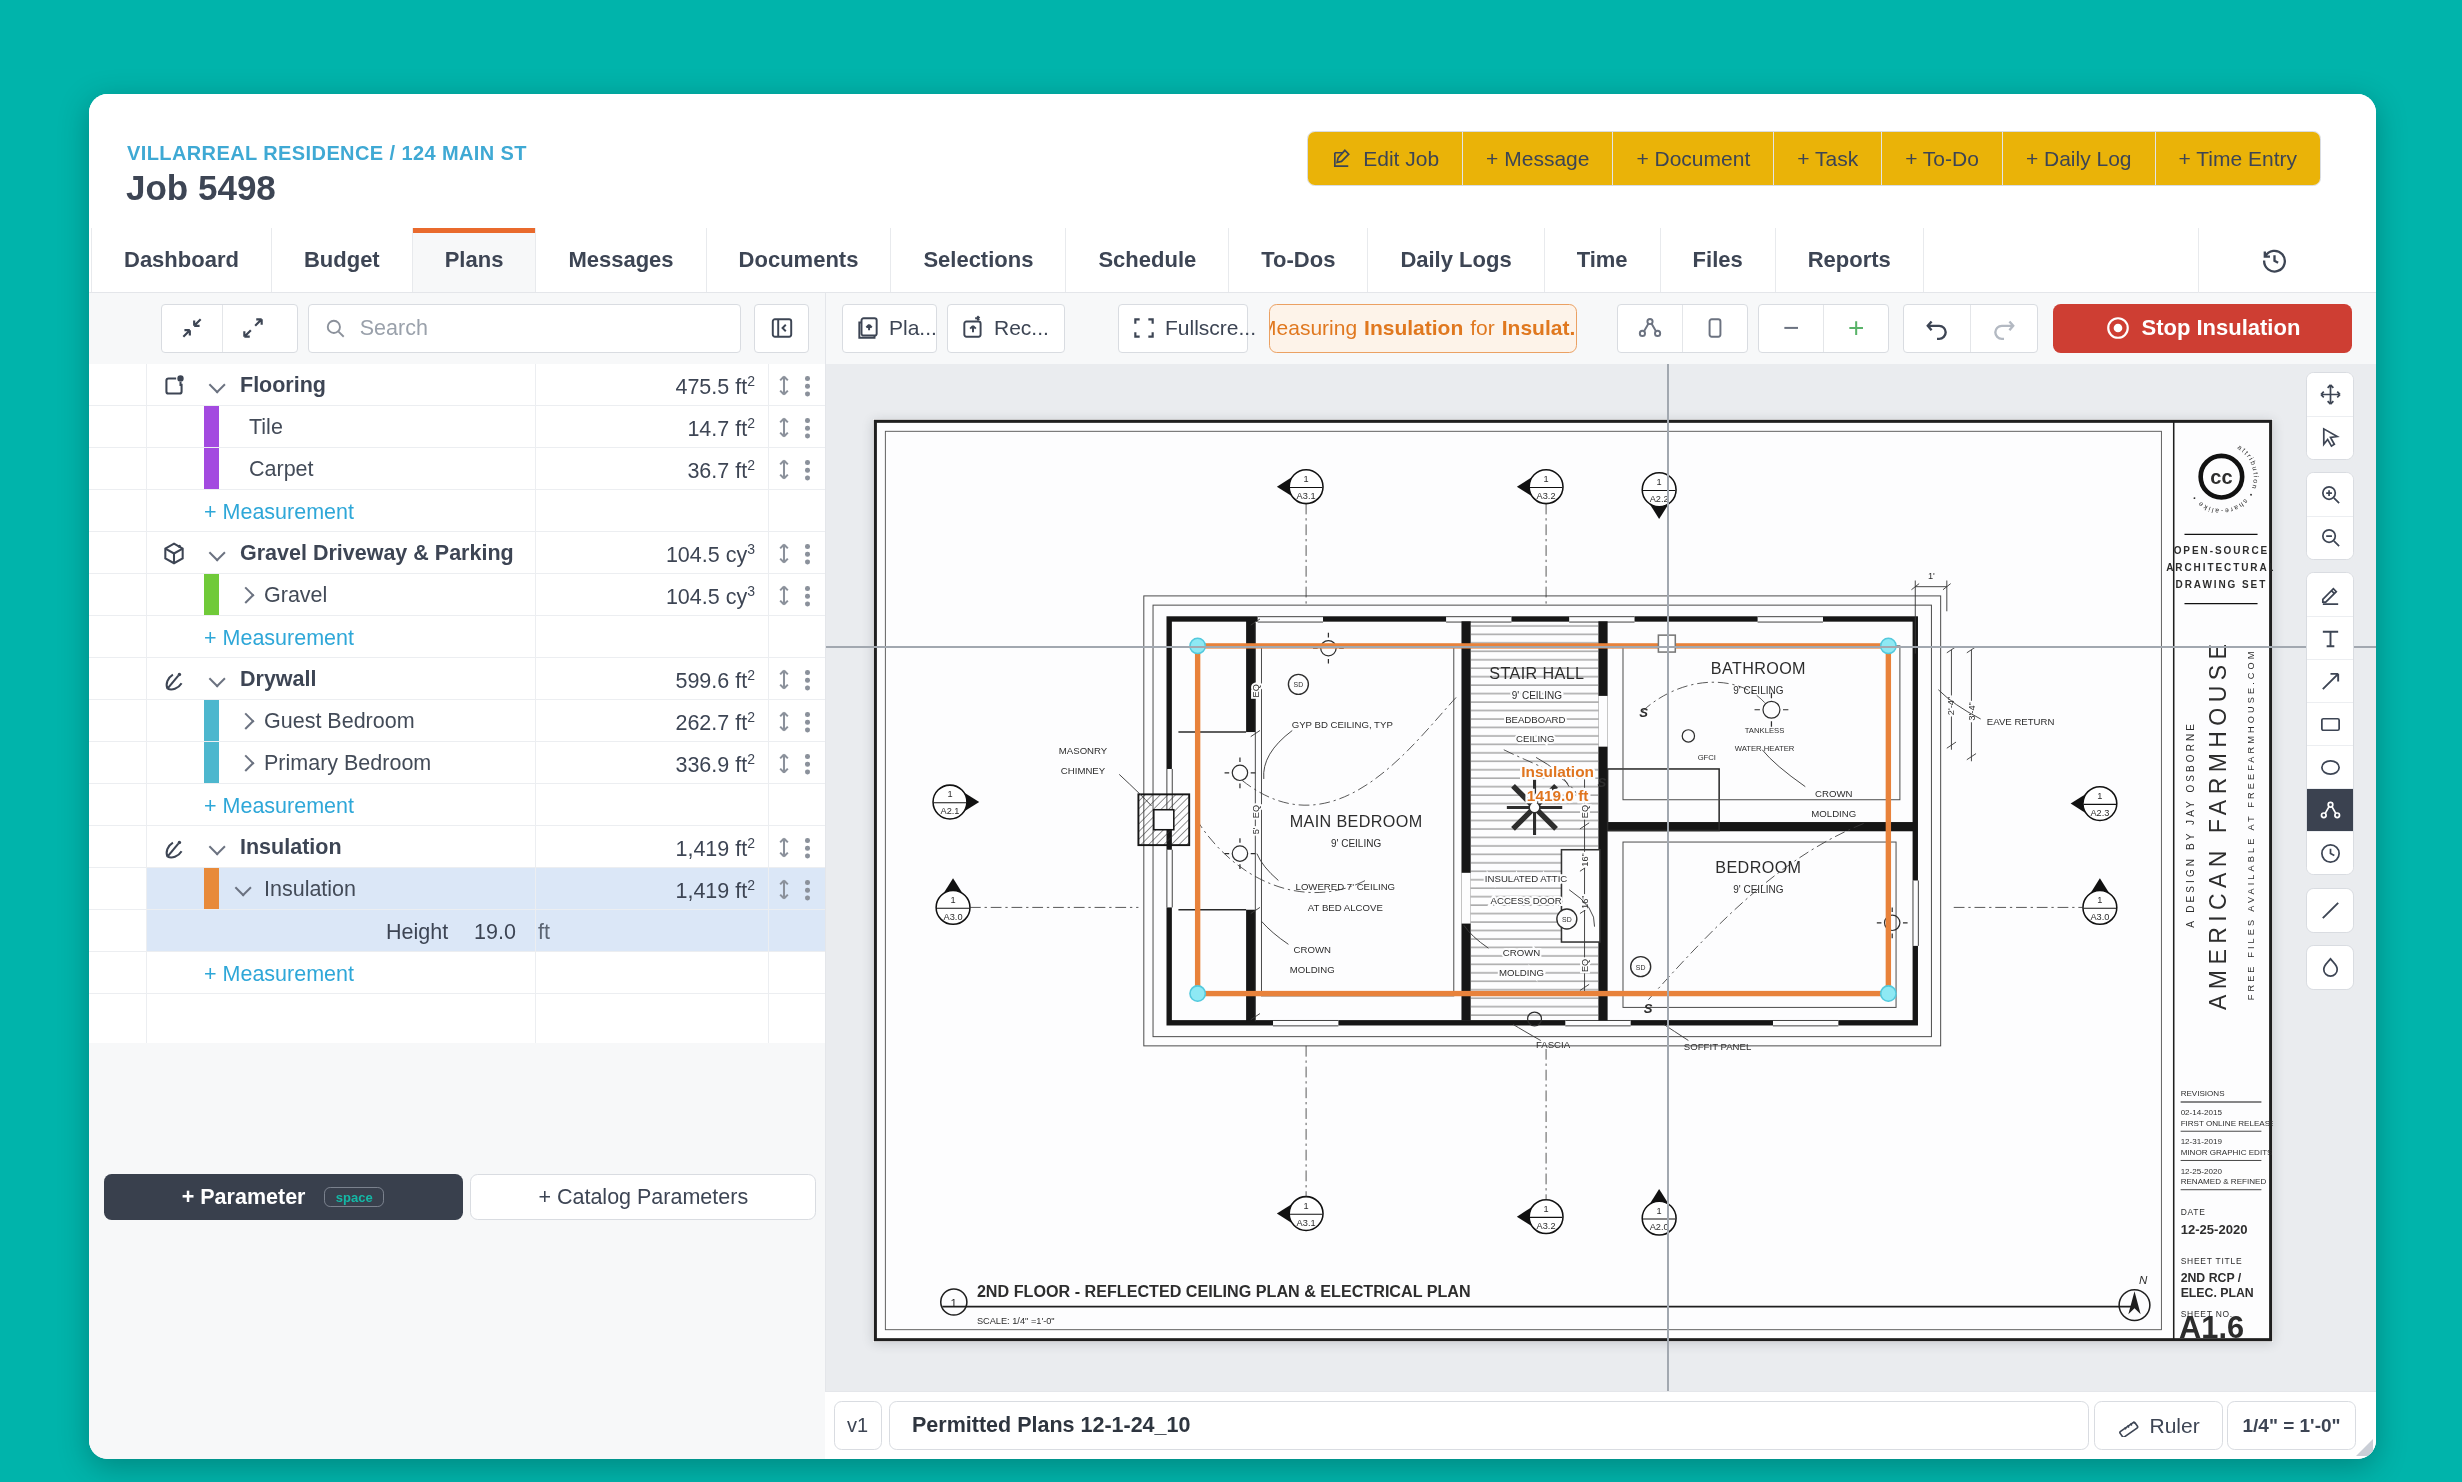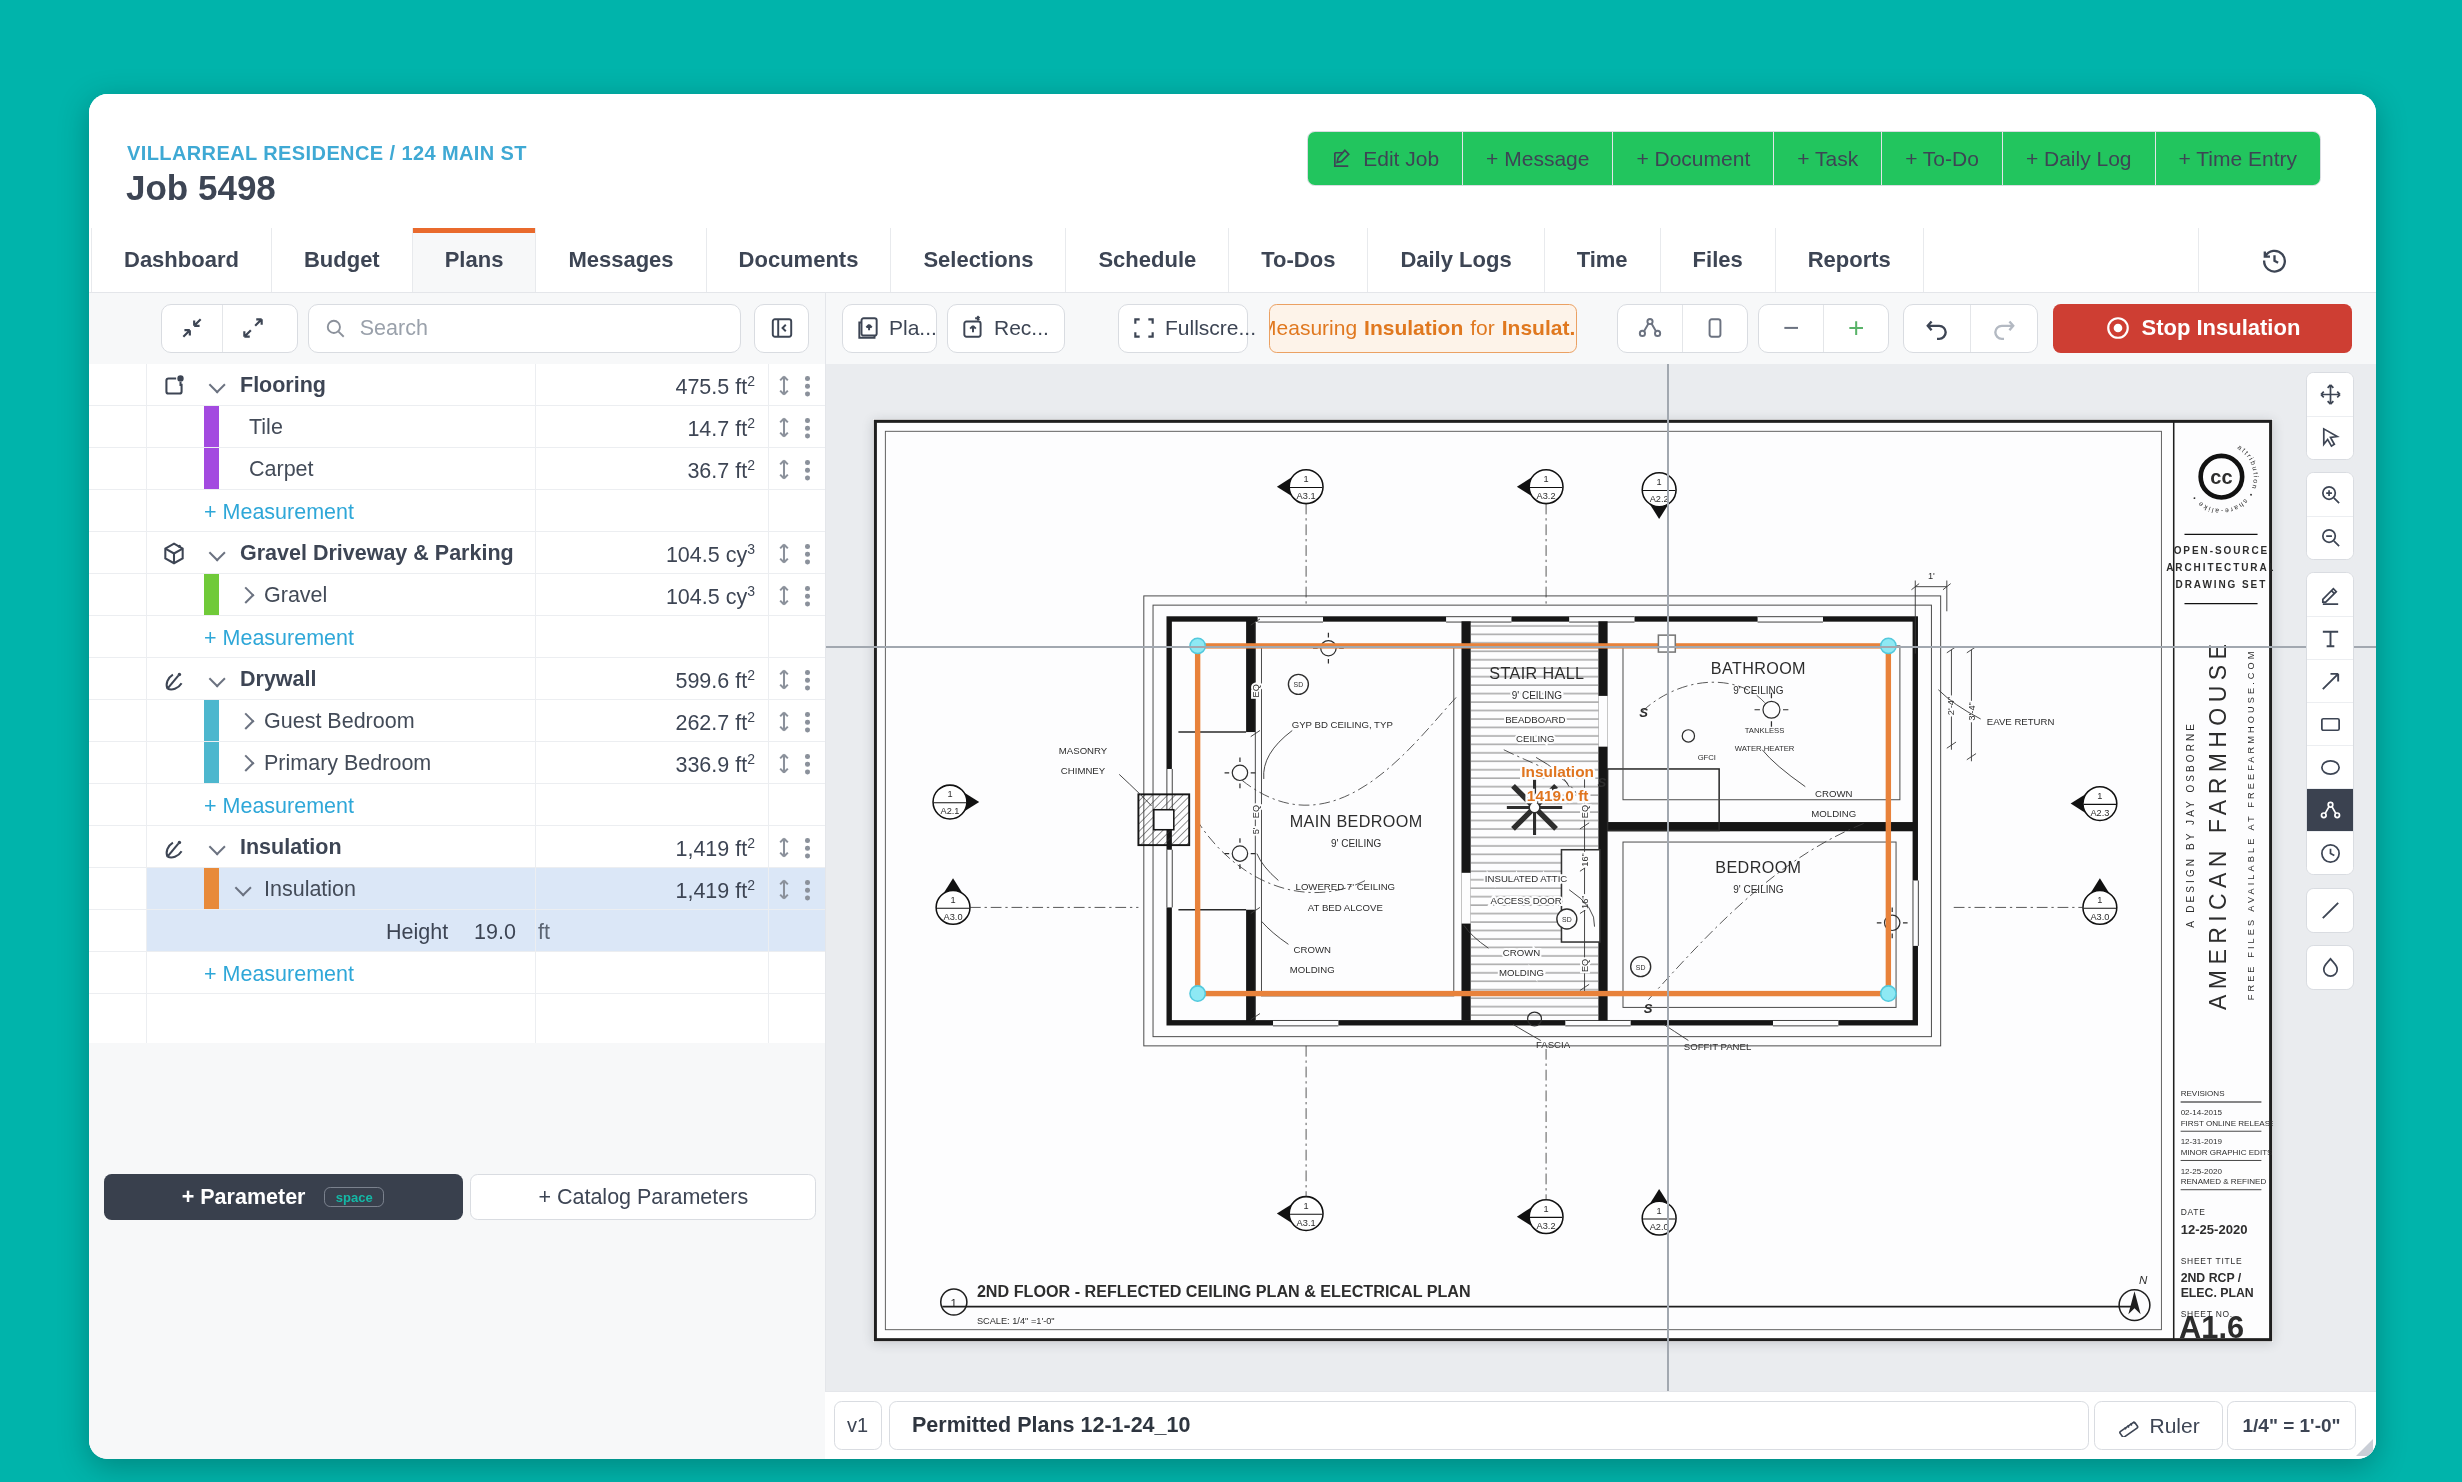--- a/index.html
+++ b/index.html
@@ -4,36 +4,36 @@
 <style>
   html,body{margin:0;padding:0;width:2462px;height:1482px;background:#00b4ab;font-family:"Liberation Sans",sans-serif;overflow:hidden;}
   *{box-sizing:border-box;}
   .card{position:absolute;left:89px;top:94px;width:2287px;height:1365px;background:#fff;border-radius:18.5px;overflow:hidden;box-shadow:0 7.7px 31px rgba(0,0,0,.25);}
 
   
   .hdr{position:absolute;left:0;top:0;width:100%;height:134px;background:#fff;}
   .crumb{position:absolute;left:38px;top:48px;font-size:20px;font-weight:bold;letter-spacing:0.4px;color:#3fa9d4;}
   .jobtitle{position:absolute;left:37px;top:74px;font-size:35px;font-weight:bold;color:#3d4554;}
   .actions{position:absolute;right:55px;top:37px;height:55px;display:flex;border:1.2px solid #d9dce1;border-radius:7.7px;background:#fff;overflow:hidden;}
-  .actions .abtn{display:flex;align-items:center;gap:9.2px;padding:0 23px;font-size:21px;color:#3d4554;border-left:1.2px solid #e2e4e8;cursor:pointer;background:#22c55e;}
+  .actions .abtn{display:flex;align-items:center;gap:9.2px;padding:0 23px;font-size:21px;color:#3d4554;border-left:1.2px solid #e2e4e8;cursor:pointer;background:#eab308;}
   .actions .abtn:first-child{border-left:none;}
   .aicn{width:23px;height:23px;}
 
   
   .tabs{position:absolute;left:0;top:134px;width:100%;height:65px;background:#fff;border-bottom:1.2px solid #e4e6ea;display:flex;align-items:stretch;}
   .tab{position:relative;display:flex;align-items:center;padding:0 32px;font-size:22px;font-weight:600;color:#3d4554;border-right:1.2px solid #e8eaed;cursor:pointer;}
   .tab:first-child{margin-left:2px;border-left:1.2px solid #e8eaed;}
   .tab.active{background:#f7f8f9;}
   .tab.active::before{content:'';position:absolute;left:0;top:0;width:100%;height:5.4px;background:#e96a2d;}
   .tab-hist{position:absolute;right:86px;top:0;height:65px;display:flex;align-items:center;cursor:pointer;}
   .tab-sep-r{position:absolute;right:177px;top:0;height:65px;border-left:1.2px solid #e8eaed;}
 
   
   .toolrow{position:absolute;left:0;top:199px;width:100%;height:72px;background:#f7f8f9;border-bottom:1.2px solid #e4e6ea;}
-  .tcard{position:absolute;top:10.8px;height:49px;background:#fff;border:1.2px solid #d9dce1;border-radius:10px;display:flex;align-items:center;}
+  .tcard{position:absolute;top:10.8px;height:49px;background:#fff;border:1.2px solid #d9dce1;border-radius:4px;display:flex;align-items:center;}
   .tbtn{height:100%;display:flex;align-items:center;justify-content:center;cursor:pointer;padding:0 17px;}
   .tbtn + .tbtn{border-left:1.2px solid #e4e6e9;}
   .ticn{width:26px;height:26px;}
   .tlabel{font-size:21px;color:#3d4554;margin-left:7.7px;}
   .search{left:219px;width:433px;padding:0 15.4px;gap:10.8px;}
   .search input{border:none;outline:none;font-size:21.5px;color:#3d4554;width:100%;font-family:"Liberation Sans",sans-serif;background:transparent;}
   .search input::placeholder{color:#9aa1ab;}
   .chip-measure{position:absolute;left:1180px;top:10.8px;height:49px;width:308px;border:1.5px solid #eba163;background:#fdf3e9;border-radius:7.7px;display:flex;align-items:center;justify-content:center;gap:7px;font-size:21px;color:#e0781f;white-space:nowrap;overflow:hidden;}
   .chip-measure b{font-weight:bold;}
   .stopbtn{position:absolute;left:1964px;top:10.8px;width:299px;height:49px;background:#ce3e33;border-radius:7.7px;display:flex;align-items:center;justify-content:center;gap:10.8px;color:#fff;font-size:22px;font-weight:600;cursor:pointer;}

